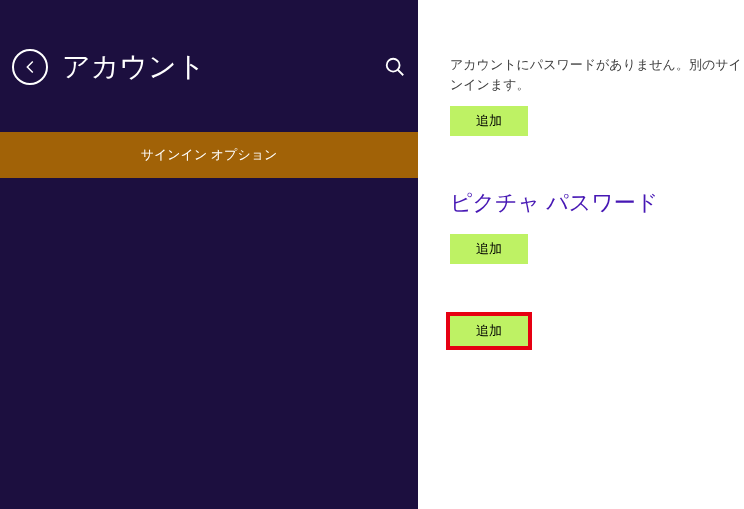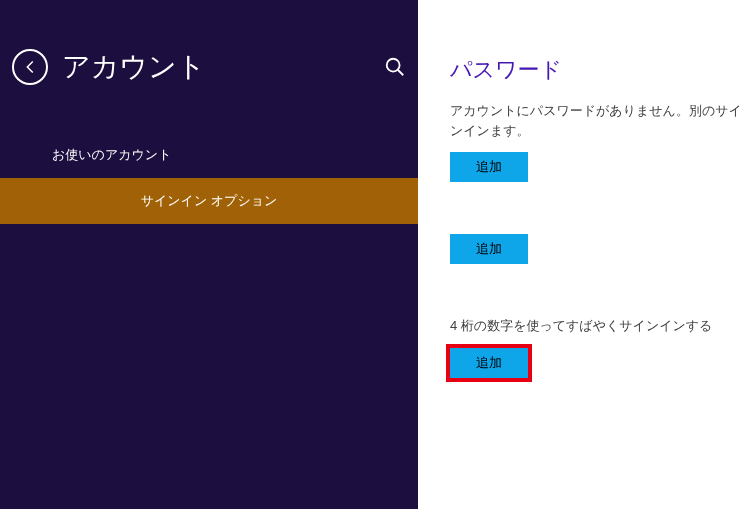--- a/index.html
+++ b/index.html
@@ -68,21 +68,21 @@
       margin-bottom: 16px;
     }
     .section-desc {
       font-size: 13px;
       color: #404040;
       margin-bottom: 12px;
       line-height: 1.5;
     }
     .btn {
       display: inline-block;
-      background: #0ea5e9;
+      background: #bef264;
       border: none;
       padding: 6px 26px;
       font-size: 13px;
       cursor: pointer;
       font-family: inherit;
     }
     .btn.highlighted {
       outline: 4px solid #e60012;
     }
   </style>
@@ -97,34 +97,30 @@
         </svg>
     </div>
     <div class="page-title">アカウント</div>
     <div class="search-icon">
       <svg viewBox="0 0 24 24">
           <circle cx="10" cy="10" r="7"></circle>
           <line x1="15" y1="15" x2="21" y2="21"></line>
         </svg>
     </div>
   </div>
-  <div class="sidebar-item">
-    <span>お使いのアカウント</span>
-  </div>
   <div class="sidebar-item active">
     <span>サインイン オプション</span>
   </div>
 </div>
 
 <div class="content">
   <div class="section">
-    <div class="section-title">パスワード</div>
     <div class="section-desc">アカウントにパスワードがありません。別のサインインます。</div>
     <button class="btn">追加</button>
   </div>
   <div class="section">
+    <div class="section-title">ピクチャ パスワード</div>
     <button class="btn">追加</button>
   </div>
   <div class="section">
-    <div class="section-desc">4 桁の数字を使ってすばやくサインインする</div>
     <button class="btn highlighted">追加</button>
   </div>
 </div>
 
 </body></html>

